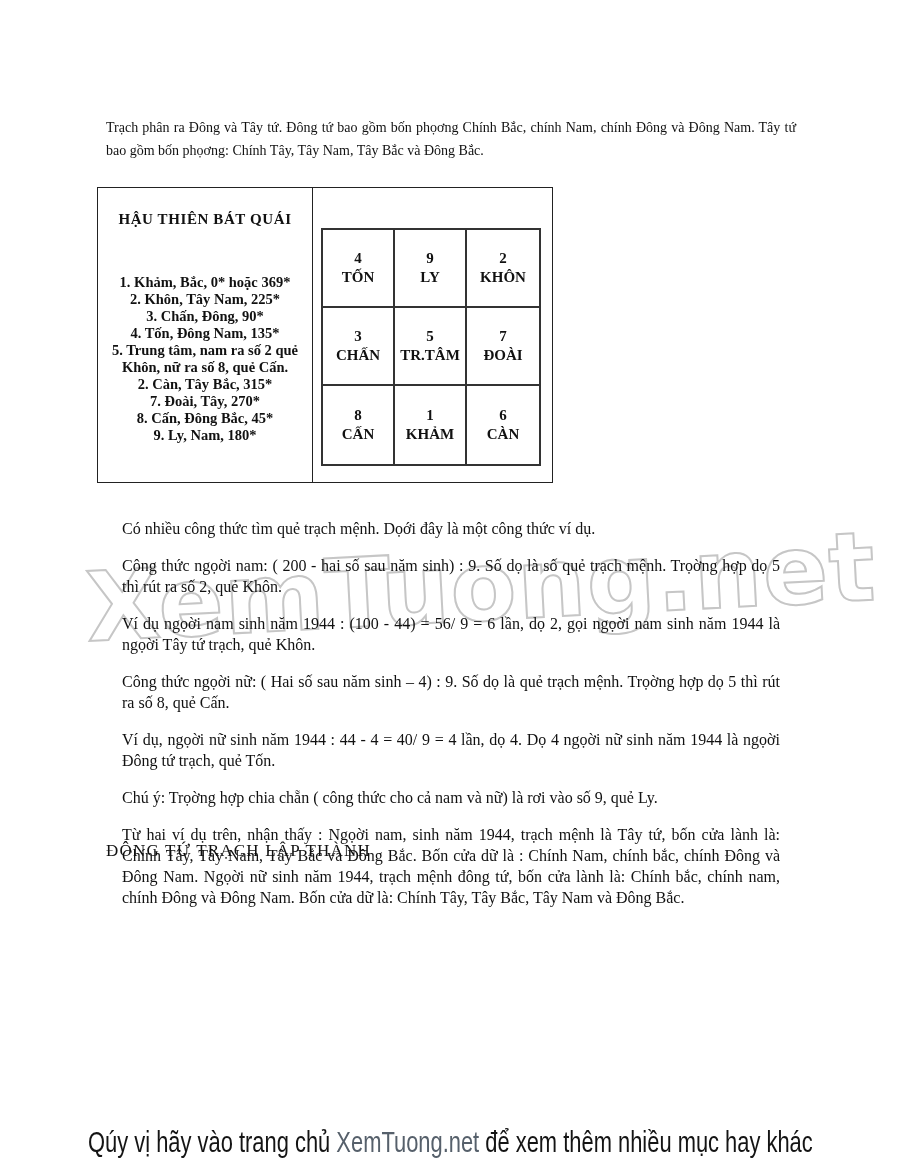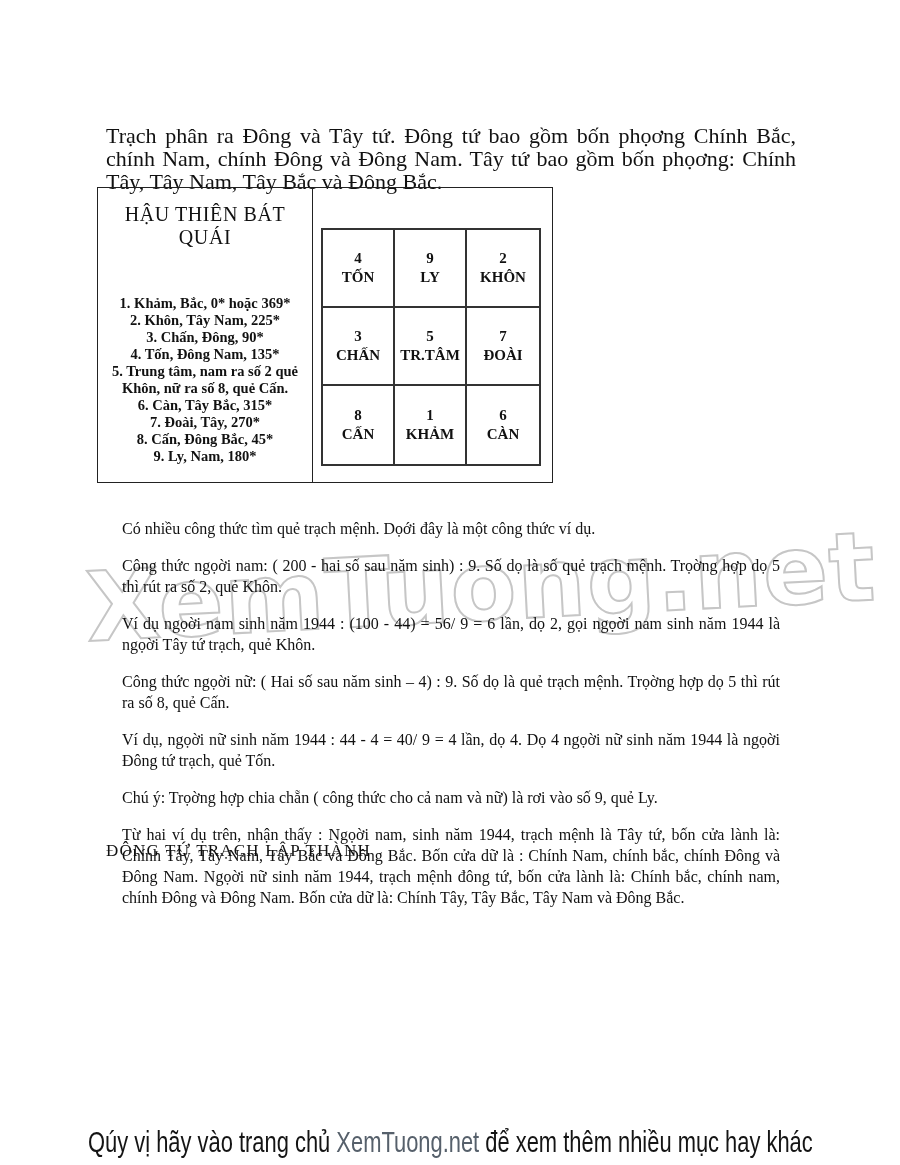--- a/index.html
+++ b/index.html
@@ -8,36 +8,36 @@
     position:relative;
     width:900px;height:1165px;
     background:#ffffff;
     overflow:hidden;
     font-family:"Liberation Serif", serif;
     color:#111111;
   }
   
   .intro{
     position:absolute;left:106px;top:102px;width:690px;
-    font-size:22px;line-height:23px;text-align:justify;
+    font-size:14px;line-height:23px;text-align:justify;
   }
   
   .diagram-box{
     position:absolute;left:97px;top:187px;width:456px;height:296px;
     border:1.5px solid #222222;
     display:flex;box-sizing:border-box;
   }
   .left-panel{
     width:215px;box-sizing:border-box;
     border-right:1.5px solid #222222;
     text-align:center;
   }
   .panel-title{
-    margin-top:15px;
-    font-weight:normal;font-size:20px;letter-spacing:0.6px;
+    margin-top:23px;
+    font-weight:bold;font-size:15px;letter-spacing:0.6px;
   }
   .legend{
     margin-top:46px;
     font-weight:bold;font-size:14.5px;line-height:17px;
     padding:0 3px;
   }
   .legend div{margin:0;}
   .right-panel{flex:1;position:relative;}
   .magic-grid{
     position:absolute;left:8px;top:40px;width:220px;height:238px;
@@ -107,21 +107,21 @@
 
   <div class="diagram-box">
     <div class="left-panel">
       <div class="panel-title">HẬU THIÊN BÁT QUÁI</div>
       <div class="legend">
         <div>1. Khảm, Bắc, 0* hoặc 369*</div>
         <div>2. Khôn, Tây Nam, 225*</div>
         <div>3. Chấn, Đông, 90*</div>
         <div>4. Tốn, Đông Nam, 135*</div>
         <div>5. Trung tâm, nam ra số 2 quẻ Khôn, nữ ra số 8, quẻ Cấn.</div>
-        <div>6. Càn, Tây Bắc, 315*</div>
+        <div>2. Càn, Tây Bắc, 315*</div>
         <div>7. Đoài, Tây, 270*</div>
         <div>8. Cấn, Đông Bắc, 45*</div>
         <div>9. Ly, Nam, 180*</div>
       </div>
     </div>
     <div class="right-panel">
       <div class="magic-grid">
         <div class="cell br bb">
           <span>4</span>
           <span>TỐN</span>

